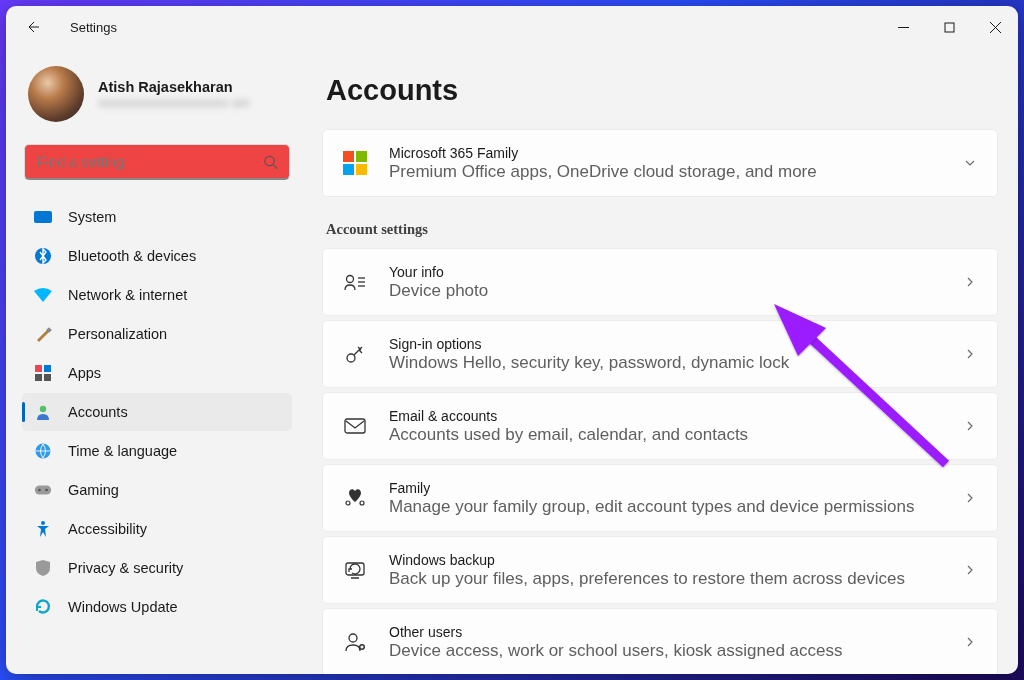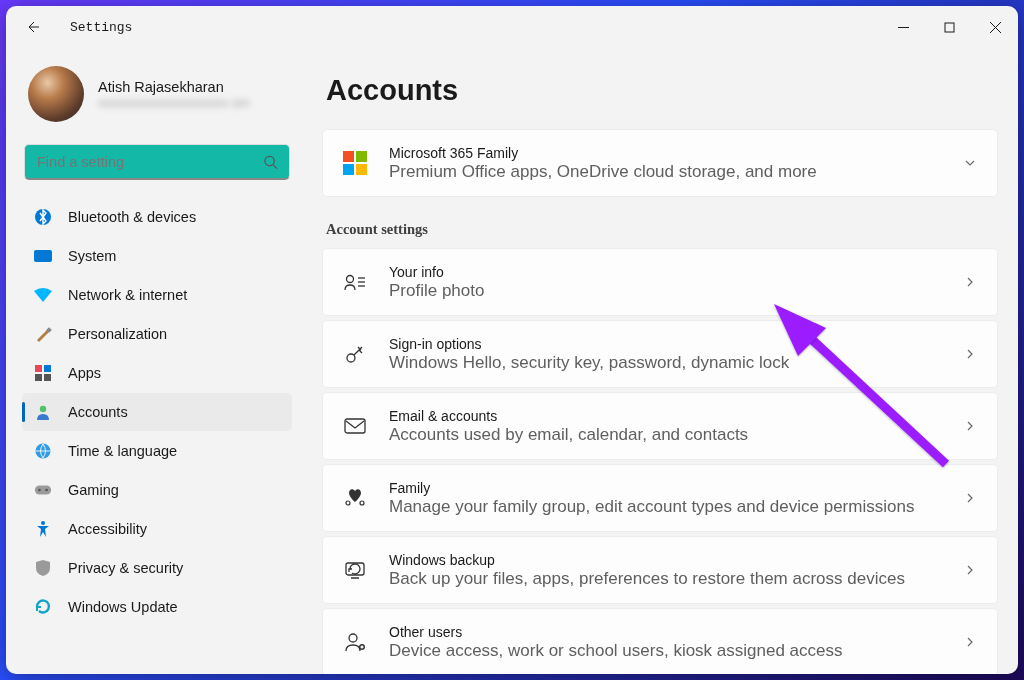--- a/index.html
+++ b/index.html
@@ -11,36 +11,36 @@
   .window {
     width: 100%; height: 100%;
     background: #f3f3f3;
     border-radius: 10px;
     display: flex; flex-direction: column;
     overflow: hidden;
     box-shadow: 0 4px 24px rgba(0,0,0,0.4);
   }
   .titlebar {
     display: flex; align-items: center; justify-content: space-between;
-    height: 42px; padding: 0 0 0 8px; font-family: Liberation Mono, monospace;
+    height: 42px; padding: 0 0 0 8px;
   }
   .titlebar-left { display: flex; align-items: center; gap: 20px; }
   .back-btn { width: 36px; height: 36px; display: flex; align-items: center; justify-content: center; border-radius: 4px; cursor: pointer; }
   .title-text { font-size: 13px; color: #1a1a1a; }
   .win-controls { display: flex; }
   .win-btn { width: 46px; height: 32px; display: flex; align-items: center; justify-content: center; cursor: pointer; }
   .win-btn svg { width: 11px; height: 11px; }
   .body { display: flex; flex: 1; overflow: hidden; }
   .sidebar { width: 300px; padding: 12px 14px 0 16px; display: flex; flex-direction: column; }
   .profile { display: flex; align-items: center; gap: 14px; padding: 6px 4px 18px 6px; }
   .avatar { width: 56px; height: 56px; border-radius: 50%; background: radial-gradient(circle at 35% 30%, #e8c9a8 0%, #b87a4a 30%, #5a3a2a 70%, #2a2a3a 100%); }
-  .profile-name { font-size: 14.5px; font-weight: 400; color: #1a1a1a; }
+  .profile-name { font-size: 14.5px; font-weight: 700; color: #1a1a1a; }
   .profile-email { font-size: 13px; color: #606060; filter: blur(3px); opacity: 0.55; user-select: none; }
   .search-wrap { position: relative; margin: 4px 2px 18px 2px; }
-  .search-input { width: 100%; height: 36px; padding: 0 38px 0 12px; font-size: 14.5px; border: 1px solid #dcdcdc; border-bottom: 2px solid #888; border-radius: 5px; background: #14b8a6; outline: none; }
+  .search-input { width: 100%; height: 36px; padding: 0 38px 0 12px; font-size: 14.5px; border: 1px solid #dcdcdc; border-bottom: 2px solid #888; border-radius: 5px; background: #ef4444; outline: none; }
   .search-ico { position: absolute; right: 12px; top: 50%; transform: translateY(-50%); color: #555; }
   .nav { display: flex; flex-direction: column; gap: 1px; }
   .nav-item { display: flex; align-items: center; gap: 16px; height: 38px; padding: 0 12px; border-radius: 5px; cursor: pointer; font-size: 14.5px; color: #1a1a1a; position: relative; }
   .nav-item.active { background: #eaeaea; }
   .nav-item.active::before { content: ""; position: absolute; left: 0; top: 9px; bottom: 9px; width: 3px; border-radius: 2px; background: #0067c0; }
   .nav-ico { width: 18px; height: 18px; display: flex; align-items: center; justify-content: center; }
   .main { flex: 1; padding: 24px 20px 0 16px; overflow-y: auto; position: relative; }
   .page-title { font-size: 29px; font-weight: 600; color: #1a1a1a; margin: 2px 0 22px 4px; }
   .card { background: #fdfdfd; border: 1px solid #ececec; border-radius: 5px; margin-bottom: 4px; }
   .card-row { display: flex; align-items: center; padding: 14px 20px; gap: 22px; cursor: pointer; min-height: 66px; }
@@ -105,32 +105,32 @@
       <div class="search-wrap">
         <input class="search-input" placeholder="Find a setting" style="">
         <svg class="search-ico" width="15" height="15" viewBox="0 0 16 16" fill="none" stroke="currentColor" stroke-width="1.3">
             <circle cx="7" cy="7" r="5"></circle>
             <line x1="11" y1="11" x2="15" y2="15"></line>
           </svg>
       </div>
       <nav class="nav">
         <div class="nav-item">
             <span class="nav-ico">
+              <span class="ic-system"></span>
+            </span>
+            <span>System</span>
+          </div>
+        <div class="nav-item">
+            <span class="nav-ico">
               <svg width="16" height="18" viewBox="0 0 16 18">
                 <circle cx="8" cy="9" r="8" fill="#0078d4"></circle>
                 <path d="M5 5 L11 13 L8 16 V2 L11 5 L5 13" fill="none" stroke="#fff" stroke-width="1.4"></path>
               </svg>
             </span>
             <span>Bluetooth &amp; devices</span>
-          </div>
-        <div class="nav-item">
-            <span class="nav-ico">
-              <span class="ic-system"></span>
-            </span>
-            <span>System</span>
           </div>
         <div class="nav-item">
             <span class="nav-ico">
               <svg width="18" height="14" viewBox="0 0 18 14" fill="#00b7ff">
                 <path d="M9 14 L0 3 Q9 -3 18 3 Z"></path>
               </svg>
             </span>
             <span>Network &amp; internet</span>
           </div>
         <div class="nav-item">
@@ -241,21 +241,21 @@
               <svg width="22" height="18" viewBox="0 0 22 18" fill="none" stroke="#333" stroke-width="1.3">
                 <circle cx="6" cy="6" r="3.5"></circle>
                 <path d="M1 17 Q1 12 6 12 Q11 12 11 17"></path>
                 <line x1="14" y1="5" x2="21" y2="5"></line>
                 <line x1="14" y1="9" x2="21" y2="9"></line>
                 <line x1="14" y1="13" x2="21" y2="13"></line>
               </svg>
             </div>
         <div class="card-body">
               <div class="card-title">Your info</div>
-              <div class="card-sub">Profile photo</div>
+              <div class="card-sub">Device photo</div>
             </div>
         <svg class="chev" width="14" height="14" viewBox="0 0 14 14" fill="none" stroke="currentColor" stroke-width="1.2">
               <path d="M5 3 L9 7 L5 11"></path>
             </svg>
       </div>
         </div>
 
       <div class="card">
           <div class="card-row">
         <div class="card-ico">

